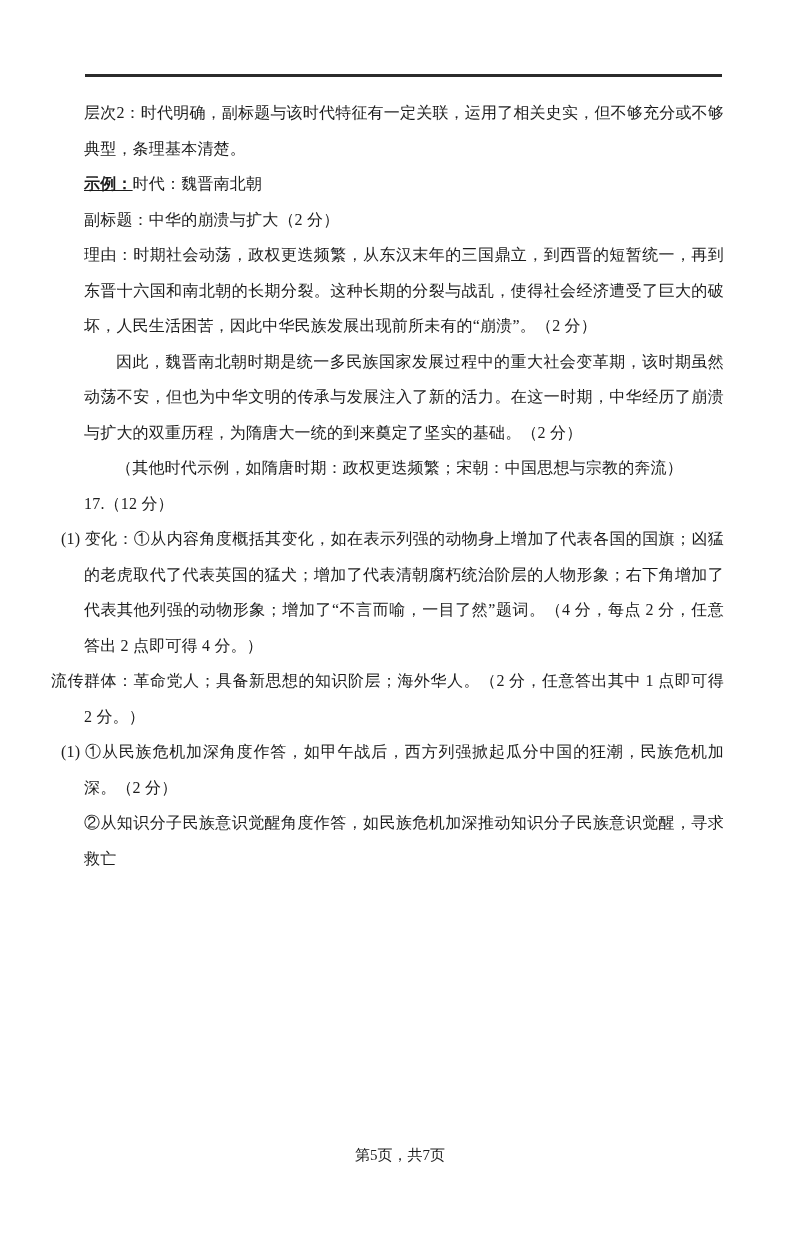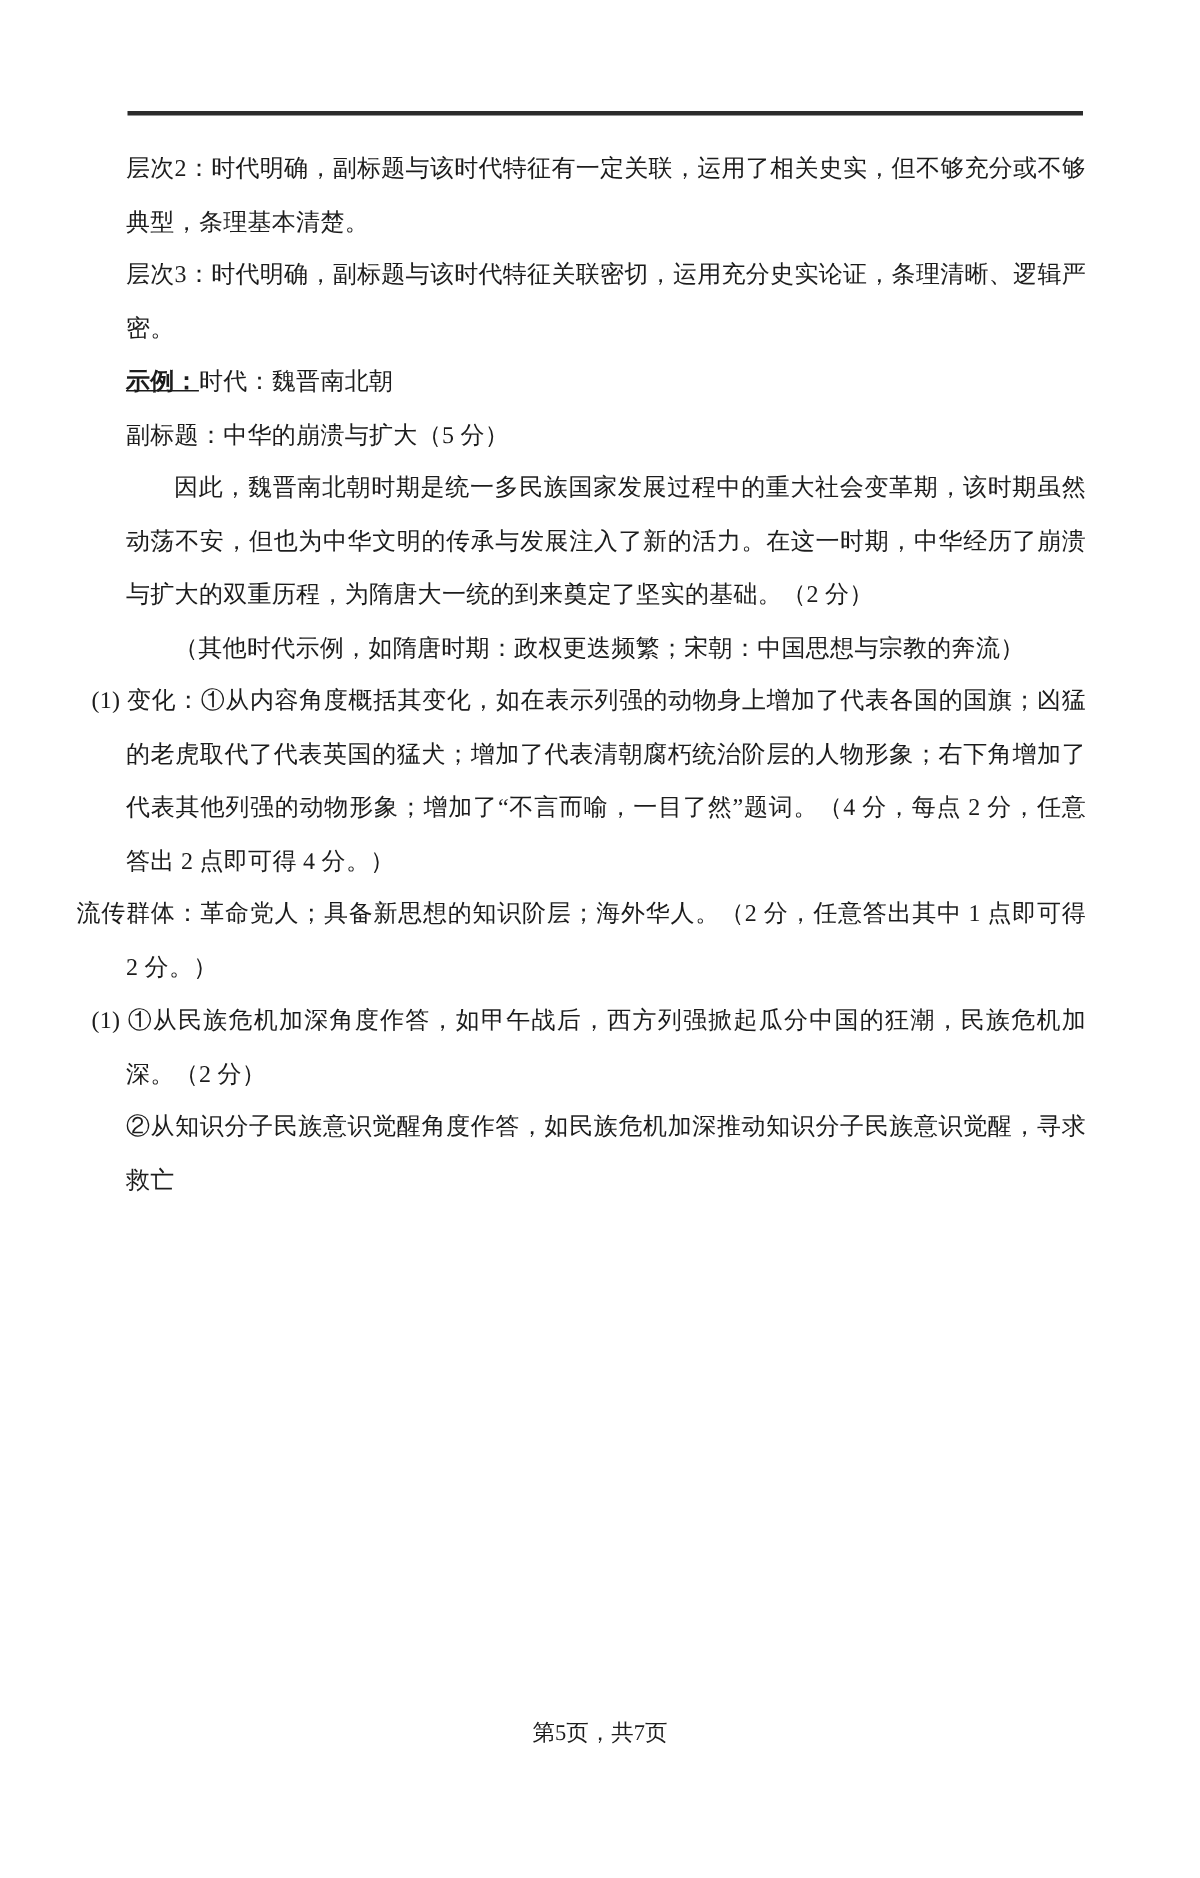--- a/index.html
+++ b/index.html
@@ -68,25 +68,26 @@
 </style>
 </head>
 <body>
 
 <div class="page">
 
   <div class="header-rule"></div>
 
   <div class="content">
     <p class="p-flush">层次2：时代明确，副标题与该时代特征有一定关联，运用了相关史实，但不够充分或不够典型，条理基本清楚。</p>
-    <p class="p-flush">层次3：时代明确，副标题与该时代特征关联密切，运用充分史实论证，条理清晰、逻辑严密。</p>
     <p class="p-flush"><span class="bold-prefix">示例：</span><span>时代：魏晋南北朝</span></p>
-    <p class="p-flush">副标题：中华的崩溃与扩大（5 分）</p>
+    <p class="p-flush">副标题：中华的崩溃与扩大（2 分）</p>
+    <p class="p-flush">理由：时期社会动荡，政权更迭频繁，从东汉末年的三国鼎立，到西晋的短暂统一，再到东晋十六国和南北朝的长期分裂。这种长期的分裂与战乱，使得社会经济遭受了巨大的破坏，人民生活困苦，因此中华民族发展出现前所未有的“崩溃”。（2 分）</p>
     <p class="p-indent">因此，魏晋南北朝时期是统一多民族国家发展过程中的重大社会变革期，该时期虽然动荡不安，但也为中华文明的传承与发展注入了新的活力。在这一时期，中华经历了崩溃与扩大的双重历程，为隋唐大一统的到来奠定了坚实的基础。（2 分）</p>
     <p class="p-indent">（其他时代示例，如隋唐时期：政权更迭频繁；宋朝：中国思想与宗教的奔流）</p>
+    <p class="p-flush">17.（12 分）</p>
     <p class="p-hang1">(1) 变化：①从内容角度概括其变化，如在表示列强的动物身上增加了代表各国的国旗；凶猛的老虎取代了代表英国的猛犬；增加了代表清朝腐朽统治阶层的人物形象；右下角增加了代表其他列强的动物形象；增加了“不言而喻，一目了然”题词。（4 分，每点 2 分，任意答出 2 点即可得 4 分。）</p>
     <p class="p-hang2">流传群体：革命党人；具备新思想的知识阶层；海外华人。（2 分，任意答出其中 1 点即可得 2 分。）</p>
     <p class="p-hang1">(1) ①从民族危机加深角度作答，如甲午战后，西方列强掀起瓜分中国的狂潮，民族危机加深。（2 分）</p>
     <p class="p-outdent">②从知识分子民族意识觉醒角度作答，如民族危机加深推动知识分子民族意识觉醒，寻求救亡</p>
   </div>
 
   <div class="footer">第5页，共7页</div>
 
 </div>
 

